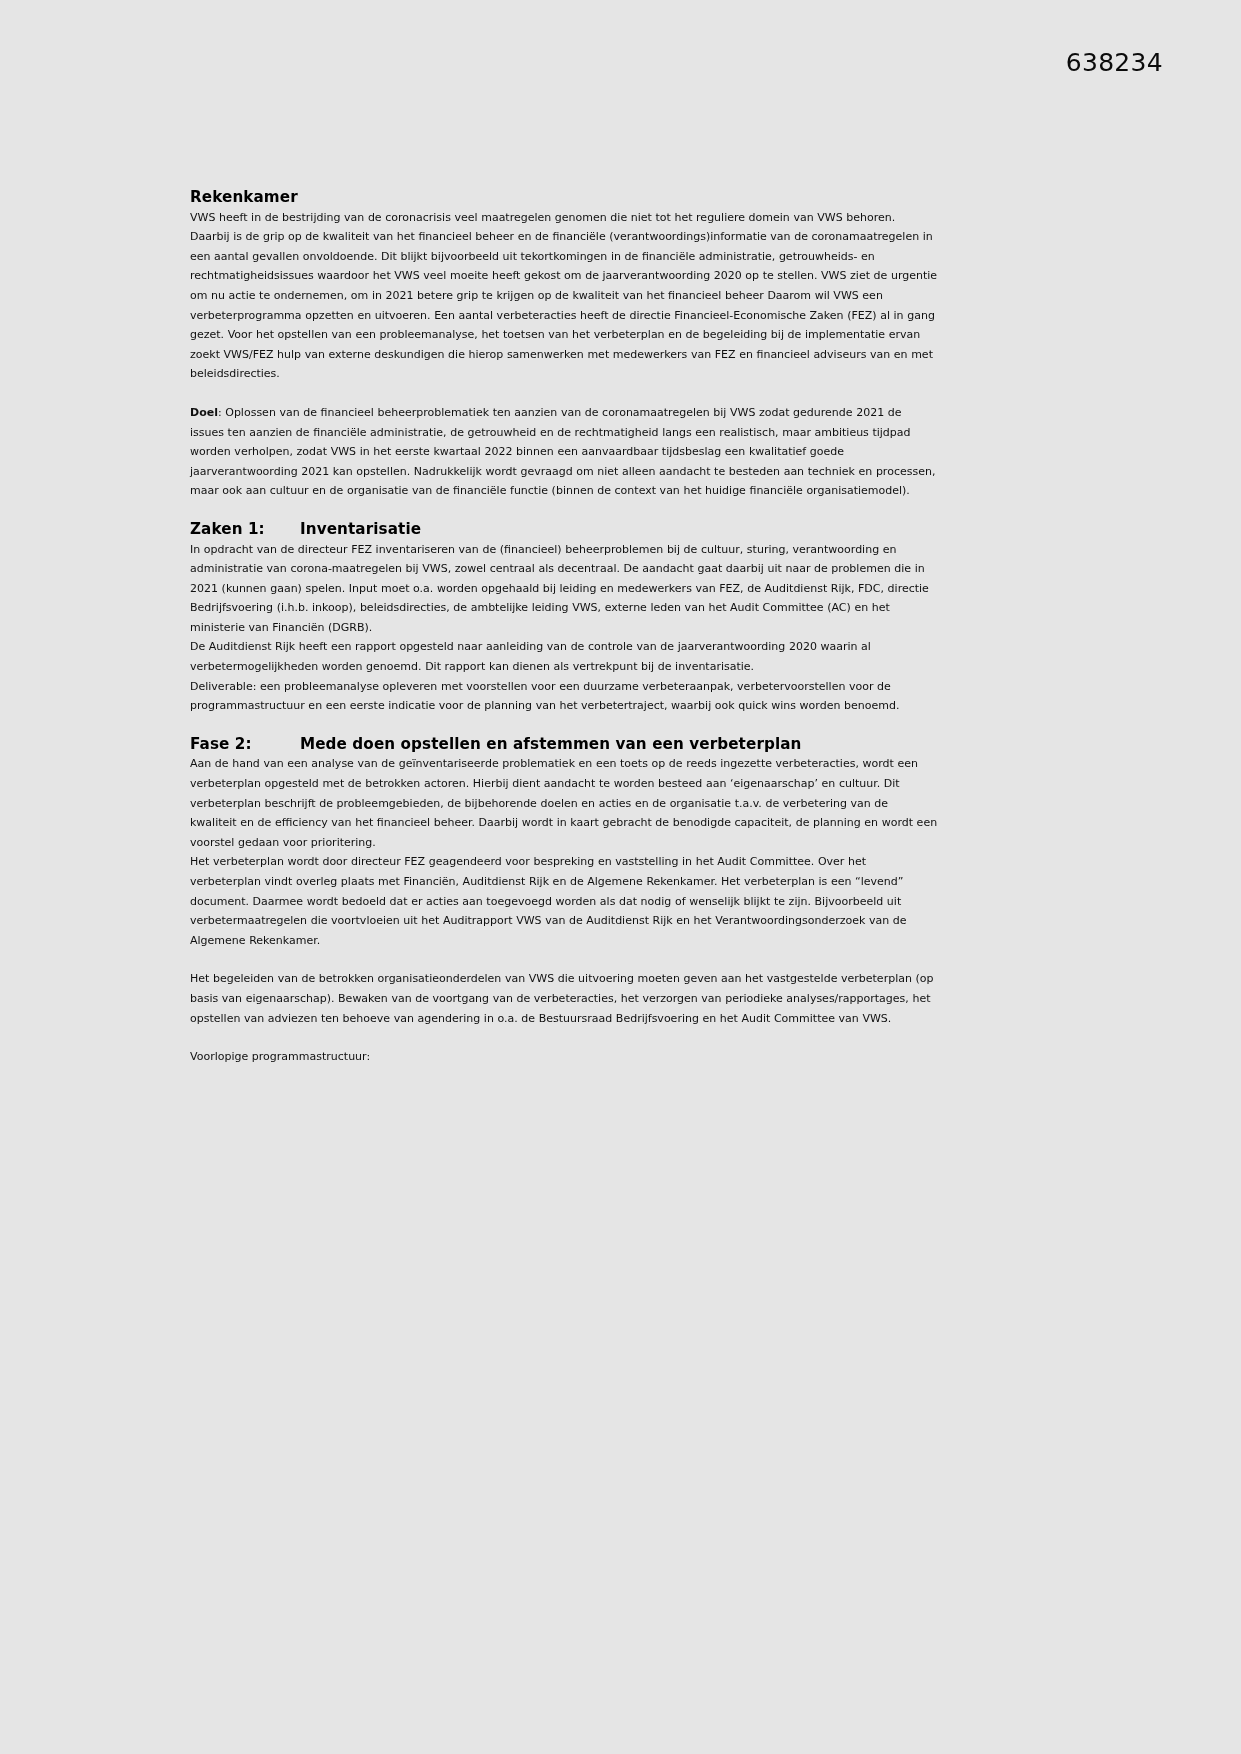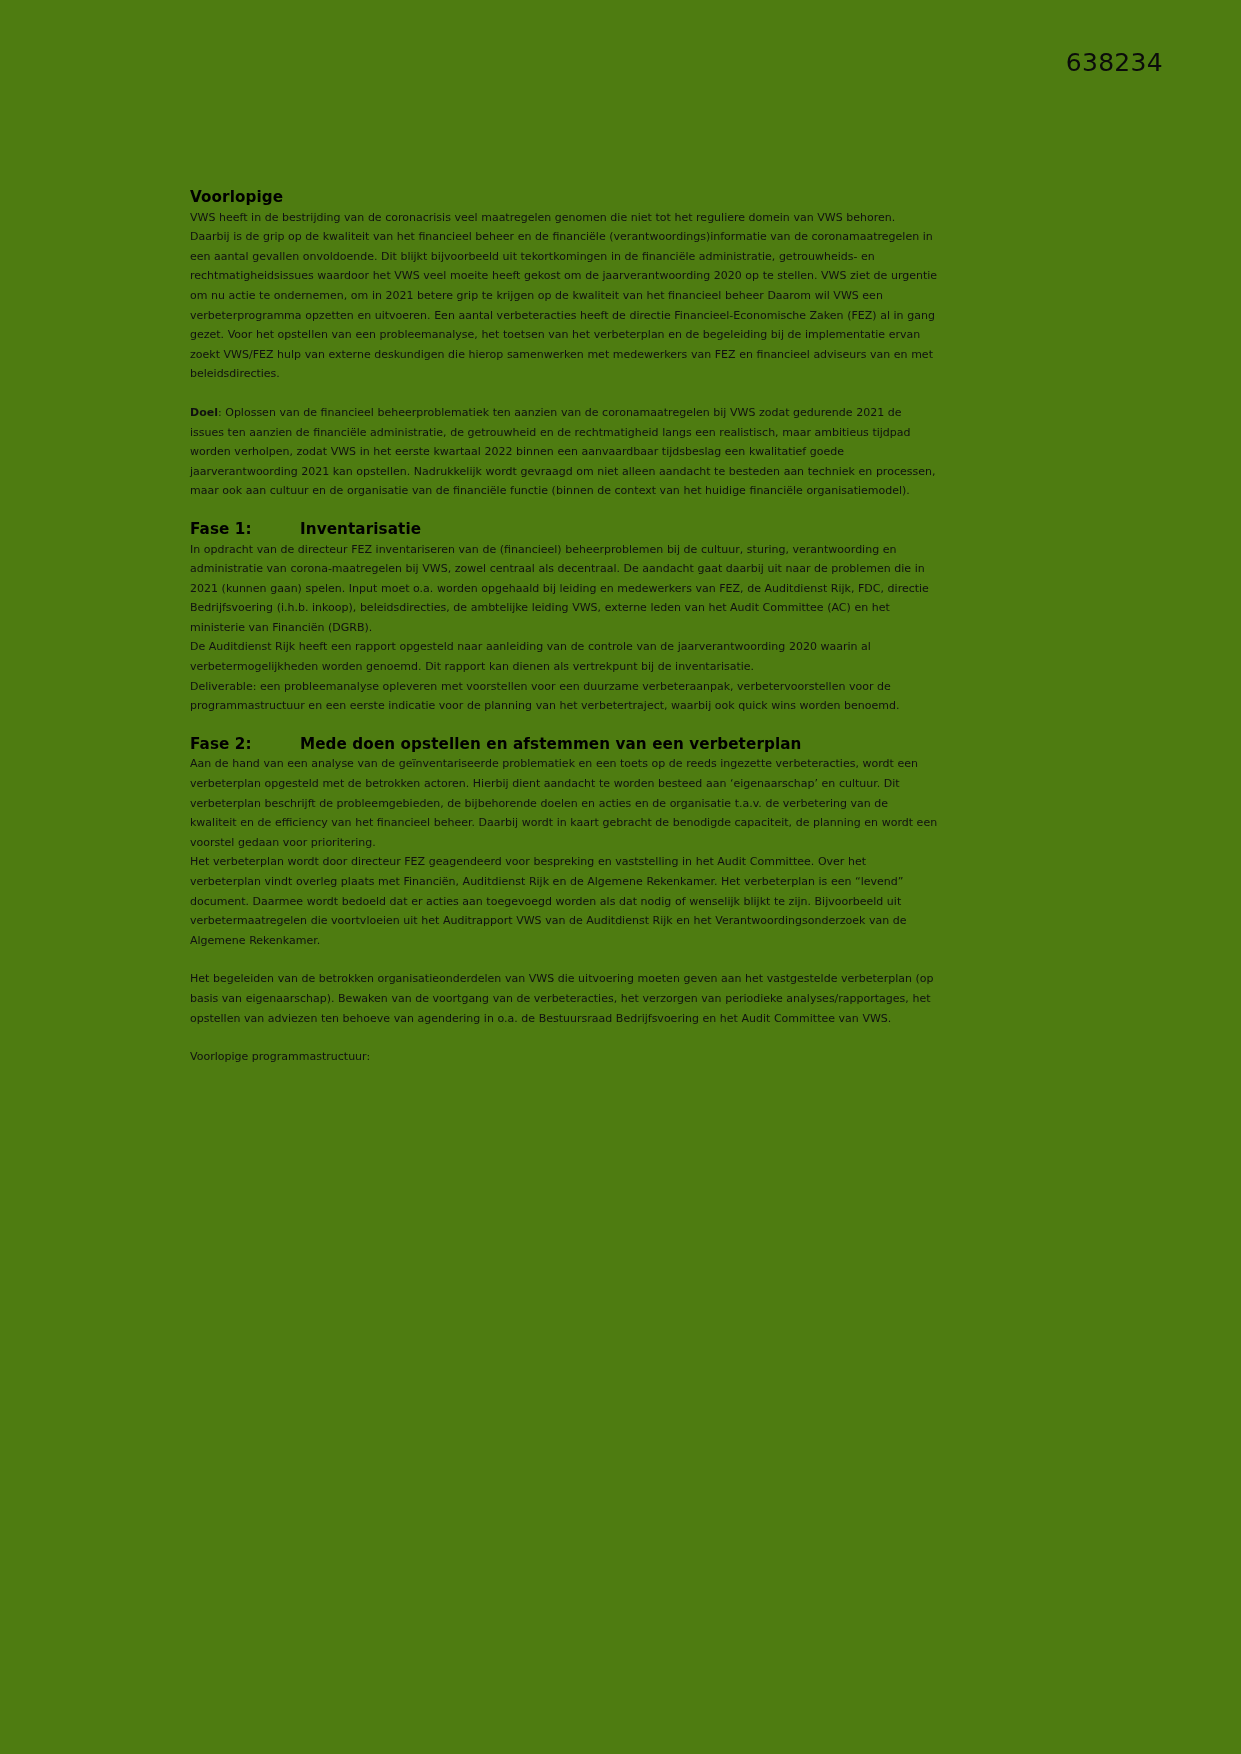--- a/index.html
+++ b/index.html
@@ -10,21 +10,21 @@
   }
   body {
     font-family: "DejaVu Sans", sans-serif;
     color: #000000;
   }
   .page {
     position: relative;
     width: 1241px;
     height: 1754px;
     margin: 0 auto;
-    background: #4d7c0f;
+    background: #e5e5e5;
     overflow: hidden;
     box-sizing: border-box;
     padding-left: 14px;
   }
   
   .page-header {
     position: absolute;
     top: 48px;
     right: 0;
     left: 0;
@@ -86,30 +86,30 @@
 
 <div class="page scan">
 
   <div class="page-header">
     <span class="folio">638234</span>
   </div>
 
   <div class="content">
 
     <div class="block">
-      <h2 class="heading">Voorlopige</h2>
+      <h2 class="heading">Rekenkamer</h2>
       <p class="para">VWS heeft in de bestrijding van de coronacrisis veel maatregelen genomen die niet tot het reguliere domein van VWS behoren. Daarbij is de grip op de kwaliteit van het financieel beheer en de financiële (verantwoordings)informatie van de coronamaatregelen in een aantal gevallen onvoldoende. Dit blijkt bijvoorbeeld uit tekortkomingen in de financiële administratie, getrouwheids- en rechtmatigheidsissues waardoor het VWS veel moeite heeft gekost om de jaarverantwoording 2020 op te stellen. VWS ziet de urgentie om nu actie te ondernemen, om in 2021 betere grip te krijgen op de kwaliteit van het financieel beheer Daarom wil VWS een verbeterprogramma opzetten en uitvoeren. Een aantal verbeteracties heeft de directie Financieel-Economische Zaken (FEZ) al in gang gezet. Voor het opstellen van een probleemanalyse, het toetsen van het verbeterplan en de begeleiding bij de implementatie ervan zoekt VWS/FEZ hulp van externe deskundigen die hierop samenwerken met medewerkers van FEZ en financieel adviseurs van en met beleidsdirecties.</p>
     </div>
 
     <div class="block">
       <p class="para"><span class="lead">Doel</span><span>: Oplossen van de financieel beheerproblematiek ten aanzien van de coronamaatregelen bij VWS zodat gedurende 2021 de issues ten aanzien de financiële administratie, de getrouwheid en de rechtmatigheid langs een realistisch, maar ambitieus tijdpad worden verholpen, zodat VWS in het eerste kwartaal 2022 binnen een aanvaardbaar tijdsbeslag een kwalitatief goede jaarverantwoording 2021 kan opstellen. Nadrukkelijk wordt gevraagd om niet alleen aandacht te besteden aan techniek en processen, maar ook aan cultuur en de organisatie van de financiële functie (binnen de context van het huidige financiële organisatiemodel).</span></p>
     </div>
 
     <div class="block">
-      <h2 class="heading"><span class="phase-label">Fase 1:</span><span>Inventarisatie</span></h2>
+      <h2 class="heading"><span class="phase-label">Zaken 1:</span><span>Inventarisatie</span></h2>
       <p class="para">In opdracht van de directeur FEZ inventariseren van de (financieel) beheerproblemen bij de cultuur, sturing, verantwoording en administratie van corona-maatregelen bij VWS, zowel centraal als decentraal. De aandacht gaat daarbij uit naar de problemen die in 2021 (kunnen gaan) spelen. Input moet o.a. worden opgehaald bij leiding en medewerkers van FEZ, de Auditdienst Rijk, FDC, directie Bedrijfsvoering (i.h.b. inkoop), beleidsdirecties, de ambtelijke leiding VWS, externe leden van het Audit Committee (AC) en het ministerie van Financiën (DGRB).</p>
       <p class="para">De Auditdienst Rijk heeft een rapport opgesteld naar aanleiding van de controle van de jaarverantwoording 2020 waarin al verbetermogelijkheden worden genoemd. Dit rapport kan dienen als vertrekpunt bij de inventarisatie.</p>
       <p class="para">Deliverable: een probleemanalyse opleveren met voorstellen voor een duurzame verbeteraanpak, verbetervoorstellen voor de programmastructuur en een eerste indicatie voor de planning van het verbetertraject, waarbij ook quick wins worden benoemd.</p>
     </div>
 
     <div class="block">
       <h2 class="heading"><span class="phase-label">Fase 2:</span><span>Mede doen opstellen en afstemmen van een verbeterplan</span></h2>
       <p class="para">Aan de hand van een analyse van de geïnventariseerde problematiek en een toets op de reeds ingezette verbeteracties, wordt een verbeterplan opgesteld met de betrokken actoren. Hierbij dient aandacht te worden besteed aan ‘eigenaarschap’ en cultuur. Dit verbeterplan beschrijft de probleemgebieden, de bijbehorende doelen en acties en de organisatie t.a.v. de verbetering van de kwaliteit en de efficiency van het financieel beheer. Daarbij wordt in kaart gebracht de benodigde capaciteit, de planning en wordt een voorstel gedaan voor prioritering.</p>
       <p class="para">Het verbeterplan wordt door directeur FEZ geagendeerd voor bespreking en vaststelling in het Audit Committee. Over het verbeterplan vindt overleg plaats met Financiën, Auditdienst Rijk en de Algemene Rekenkamer. Het verbeterplan is een “levend” document. Daarmee wordt bedoeld dat er acties aan toegevoegd worden als dat nodig of wenselijk blijkt te zijn. Bijvoorbeeld uit verbetermaatregelen die voortvloeien uit het Auditrapport VWS van de Auditdienst Rijk en het Verantwoordingsonderzoek van de Algemene Rekenkamer.</p>
     </div>

